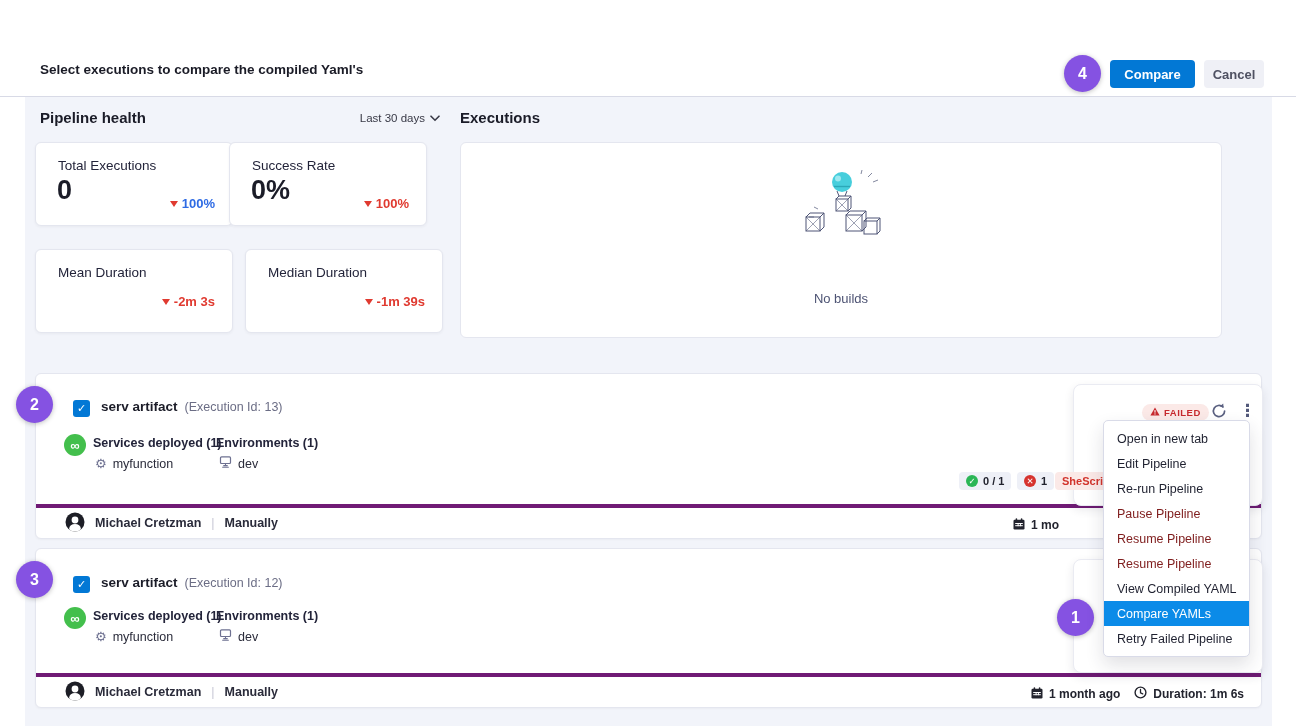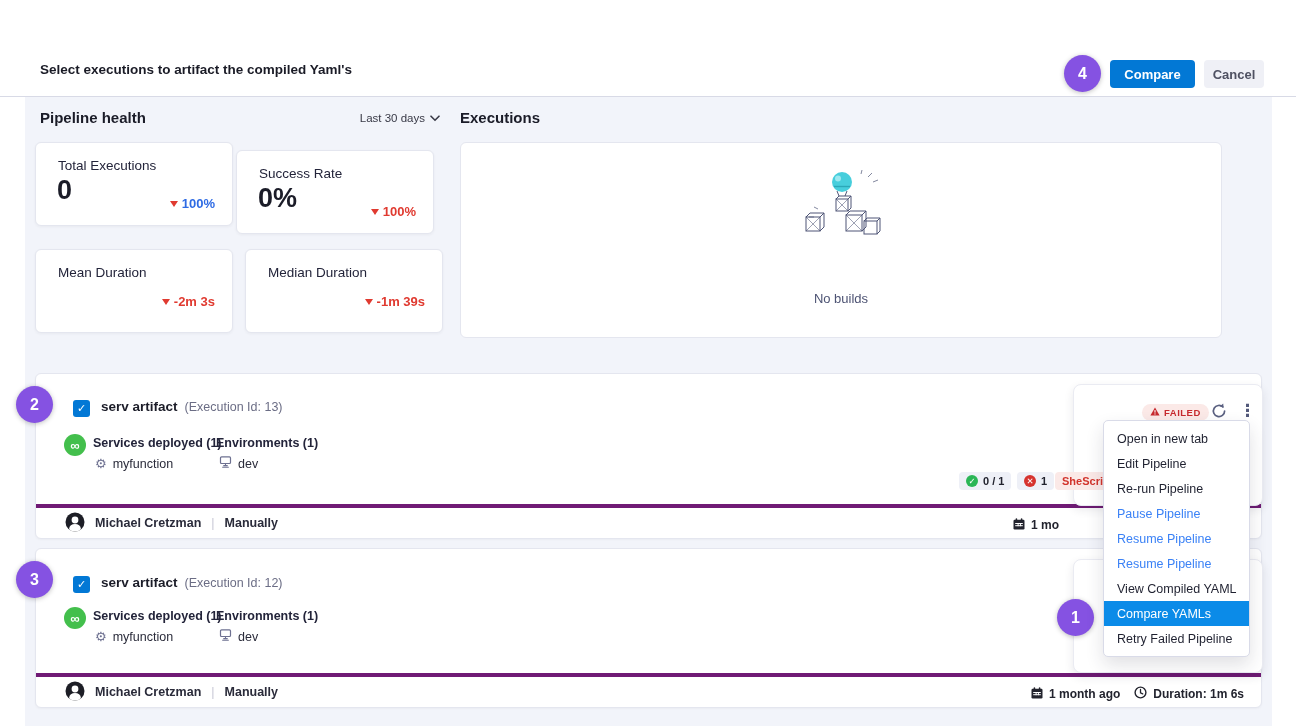--- a/index.html
+++ b/index.html
@@ -80,34 +80,34 @@
   .footer-sep { color:#C8C9D6; font-weight:normal; }
   .footer-right { position:absolute; top:0; height:34px; display:flex; align-items:center; gap:14px;
                   font-size:12px; font-weight:bold; color:#22232E; }
   .f-item { display:flex; align-items:center; gap:6px; }
   
   .menu { position:absolute; left:1103px; top:420px; width:147px; background:#fff;
           border:1px solid #D9DBE8; border-radius:5px; padding:5px 0; z-index:30;
           box-shadow:0 8px 18px rgba(40,41,61,0.14); }
   .menu-item { height:25px; display:flex; align-items:center; padding-left:13px;
                font-size:12.5px; color:#1F2130; cursor:pointer; white-space:nowrap; }
-  .menu-item--disabled { color:#3b82f6; cursor:default; }
+  .menu-item--disabled { color:#7f1d1d; cursor:default; }
   .menu-item--selected { background:var(--menu-selected-blue); color:#fff; }
   
   .badge { position:absolute; width:37px; height:37px; border-radius:50%; background:var(--annotation-purple);
            color:#fff; font-size:16px; font-weight:bold; display:flex; align-items:center; justify-content:center;
            box-shadow:0 1px 5px rgba(0,0,0,0.25); z-index:40; }
   .badge--under-menu { z-index:20; }
 </style>
 </head>
 <body>
 
 <div class="screen">
 
-  <div class="hdr-title">Select executions to artifact the compiled Yaml's</div>
+  <div class="hdr-title">Select executions to compare the compiled Yaml's</div>
   <button class="btn btn-primary">Compare</button>
   <button class="btn btn-secondary">Cancel</button>
   <div class="top-divider"></div>
 
   <div class="gray-panel"></div>
 
   <div class="section-title" style="left:40px; top:109px;">Pipeline health</div>
   <div class="range-select">
     <span>Last 30 days</span>
     <span>
@@ -118,21 +118,21 @@
   </div>
 
   <div class="metric-card" style="left:35px; top:142px;">
     <div class="m-label">Total Executions</div>
     <div class="m-value">0</div>
     <div class="m-delta at-bottom">
       <span class="tri-down"></span>
       <span class="delta-blue">100%</span>
     </div>
   </div>
-  <div class="metric-card" style="left:236px; top:142px;margin-top:8px;">
+  <div class="metric-card" style="left:229px; top:142px;">
     <div class="m-label">Success Rate</div>
     <div class="m-value">0%</div>
     <div class="m-delta at-bottom">
       <span class="tri-down"></span>
       <span class="delta-red">100%</span>
     </div>
   </div>
   <div class="metric-card" style="left:35px; top:249px;">
     <div class="m-label">Mean Duration</div>
     <div class="m-delta at-mid">

